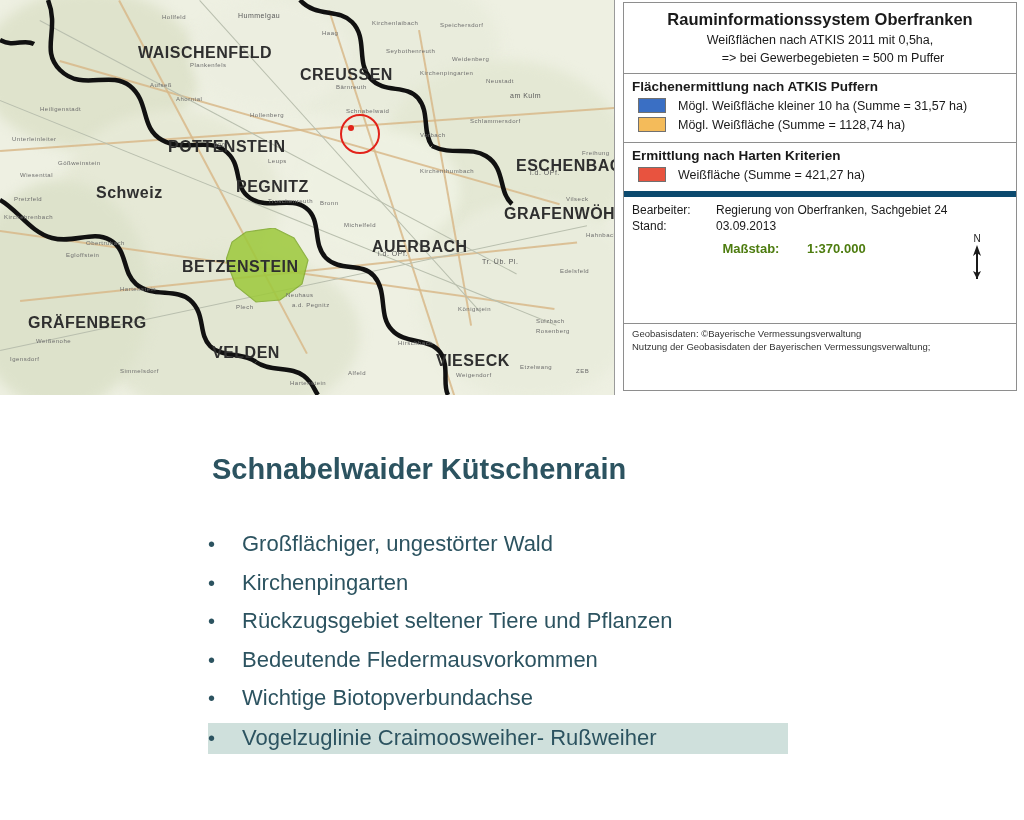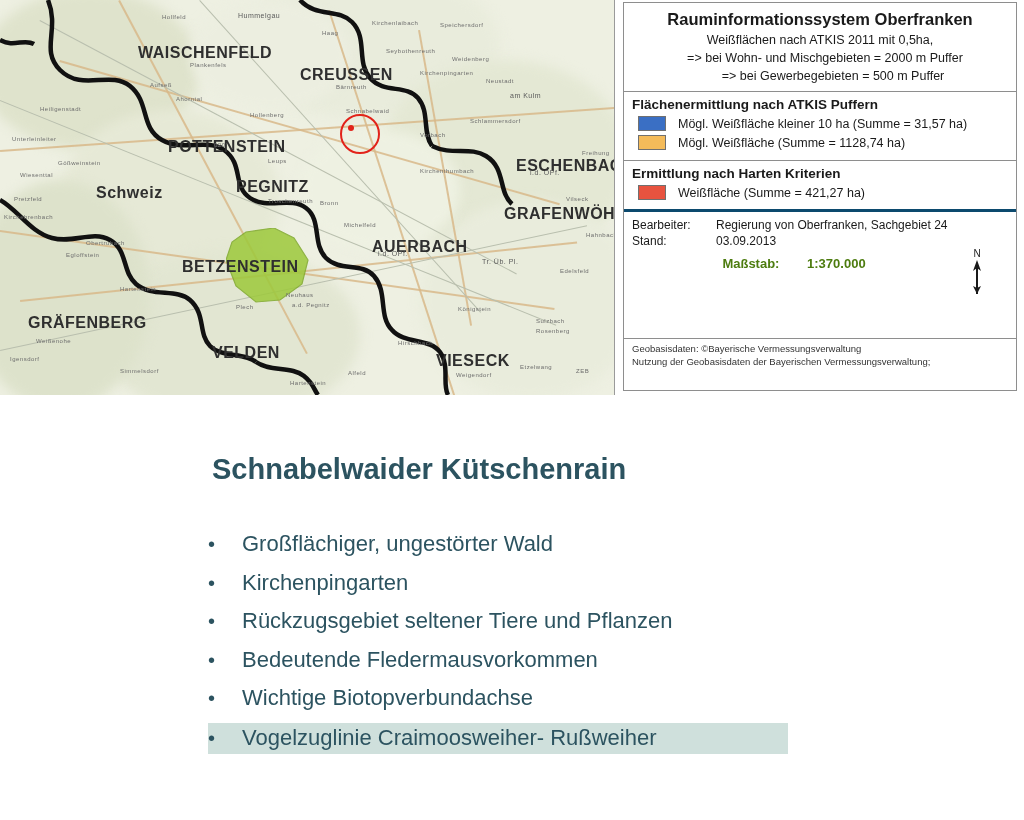--- a/index.html
+++ b/index.html
@@ -159,21 +159,21 @@
     border: 1px solid #707070;
     box-sizing: border-box;
     margin-right: 12px;
     flex: 0 0 auto;
   }
   .legend-row-label {
     font-size: 12.5px;
     color: #1a1a1a;
   }
   #legend-meta {
-    border-top: 3px solid #0c4a6e;
+    border-top: 6px solid #0c4a6e;
     margin-top: 7px;
     padding: 6px 0 0 8px;
     position: relative;
     height: 120px;
   }
   .meta-row {
     display: flex;
     font-size: 12px;
     color: #1a1a1a;
     margin-bottom: 2px;
@@ -383,21 +383,20 @@
         <div class="map-label map-tiny" style="left: 576px; top: 368px;">ZEB</div>
       </div>
   </div>
 
   <div id="legend-panel">
     <div id="legend-inner">
 
       <div id="legend-title">Rauminformationssystem Oberfranken</div>
 
       <div class="legend-sub">Weißflächen nach ATKIS 2011 mit 0,5ha,</div>
-      <div class="legend-sub indent1">=&gt; bei Wohn- und Mischgebieten = 2000 m Puffer</div>
       <div class="legend-sub indent2">=&gt; bei Gewerbegebieten = 500 m Puffer</div>
 
       <div class="legend-section">Flächenermittlung nach ATKIS Puffern</div>
       <div id="legend-rows-1">
           <div class="legend-row">
             <span class="legend-swatch" style="background: rgb(58, 111, 196);"></span>
             <span class="legend-row-label">Mögl. Weißfläche kleiner 10 ha (Summe = 31,57 ha)</span>
           </div>
           <div class="legend-row">
             <span class="legend-swatch" style="background: rgb(244, 187, 90);"></span>

